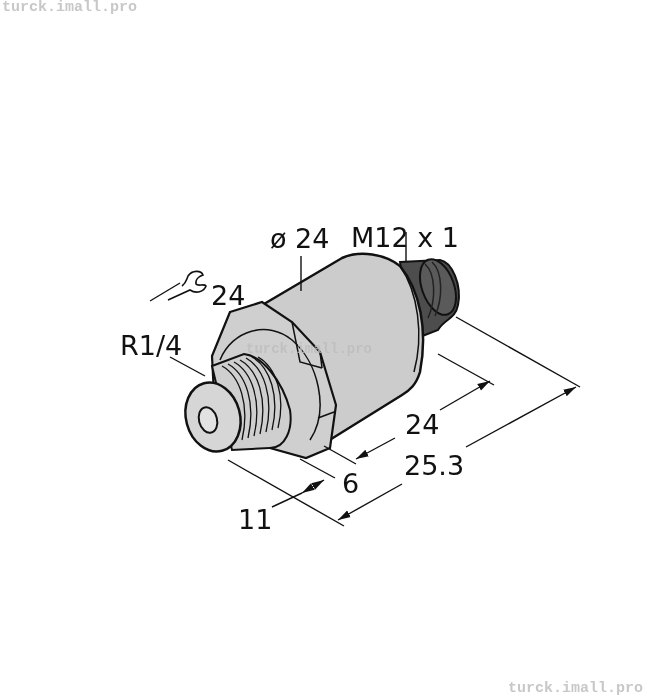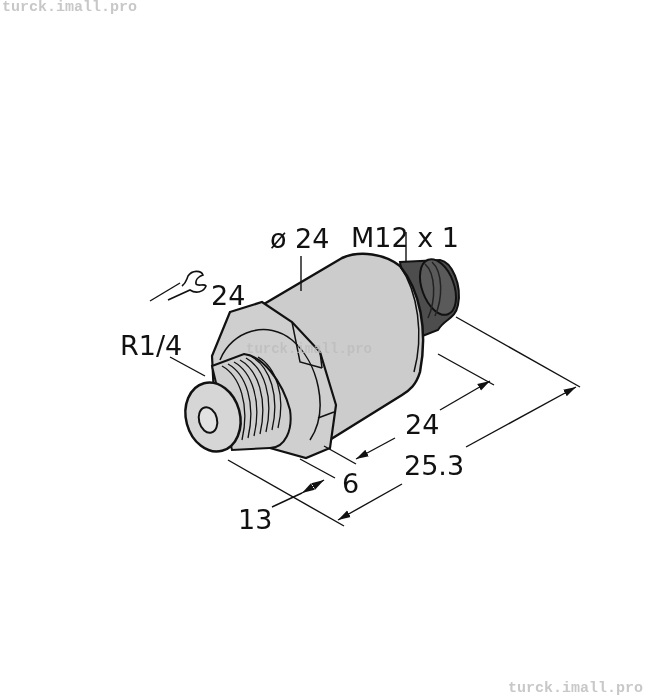--- a/index.html
+++ b/index.html
@@ -85,13 +85,13 @@
 
 <div class="wm wm-center">turck.imall.pro</div>
 
 <div class="lbl" style="left:351px;top:198px;margin-top:26px;">M12 x 1</div>
 <div class="lbl" style="left:270px;top:225px;">ø 24</div>
 <div class="lbl" style="left:211px;top:282px;">24</div>
 <div class="lbl" style="left:120px;top:332px;">R1/4</div>
 <div class="lbl" style="left:405px;top:411px;">24</div>
 <div class="lbl" style="left:404px;top:452px;">25.3</div>
 <div class="lbl" style="left:342px;top:470px;">6</div>
-<div class="lbl" style="left:238px;top:506px;">13</div>
+<div class="lbl" style="left:238px;top:506px;">11</div>
 
 </body></html>

